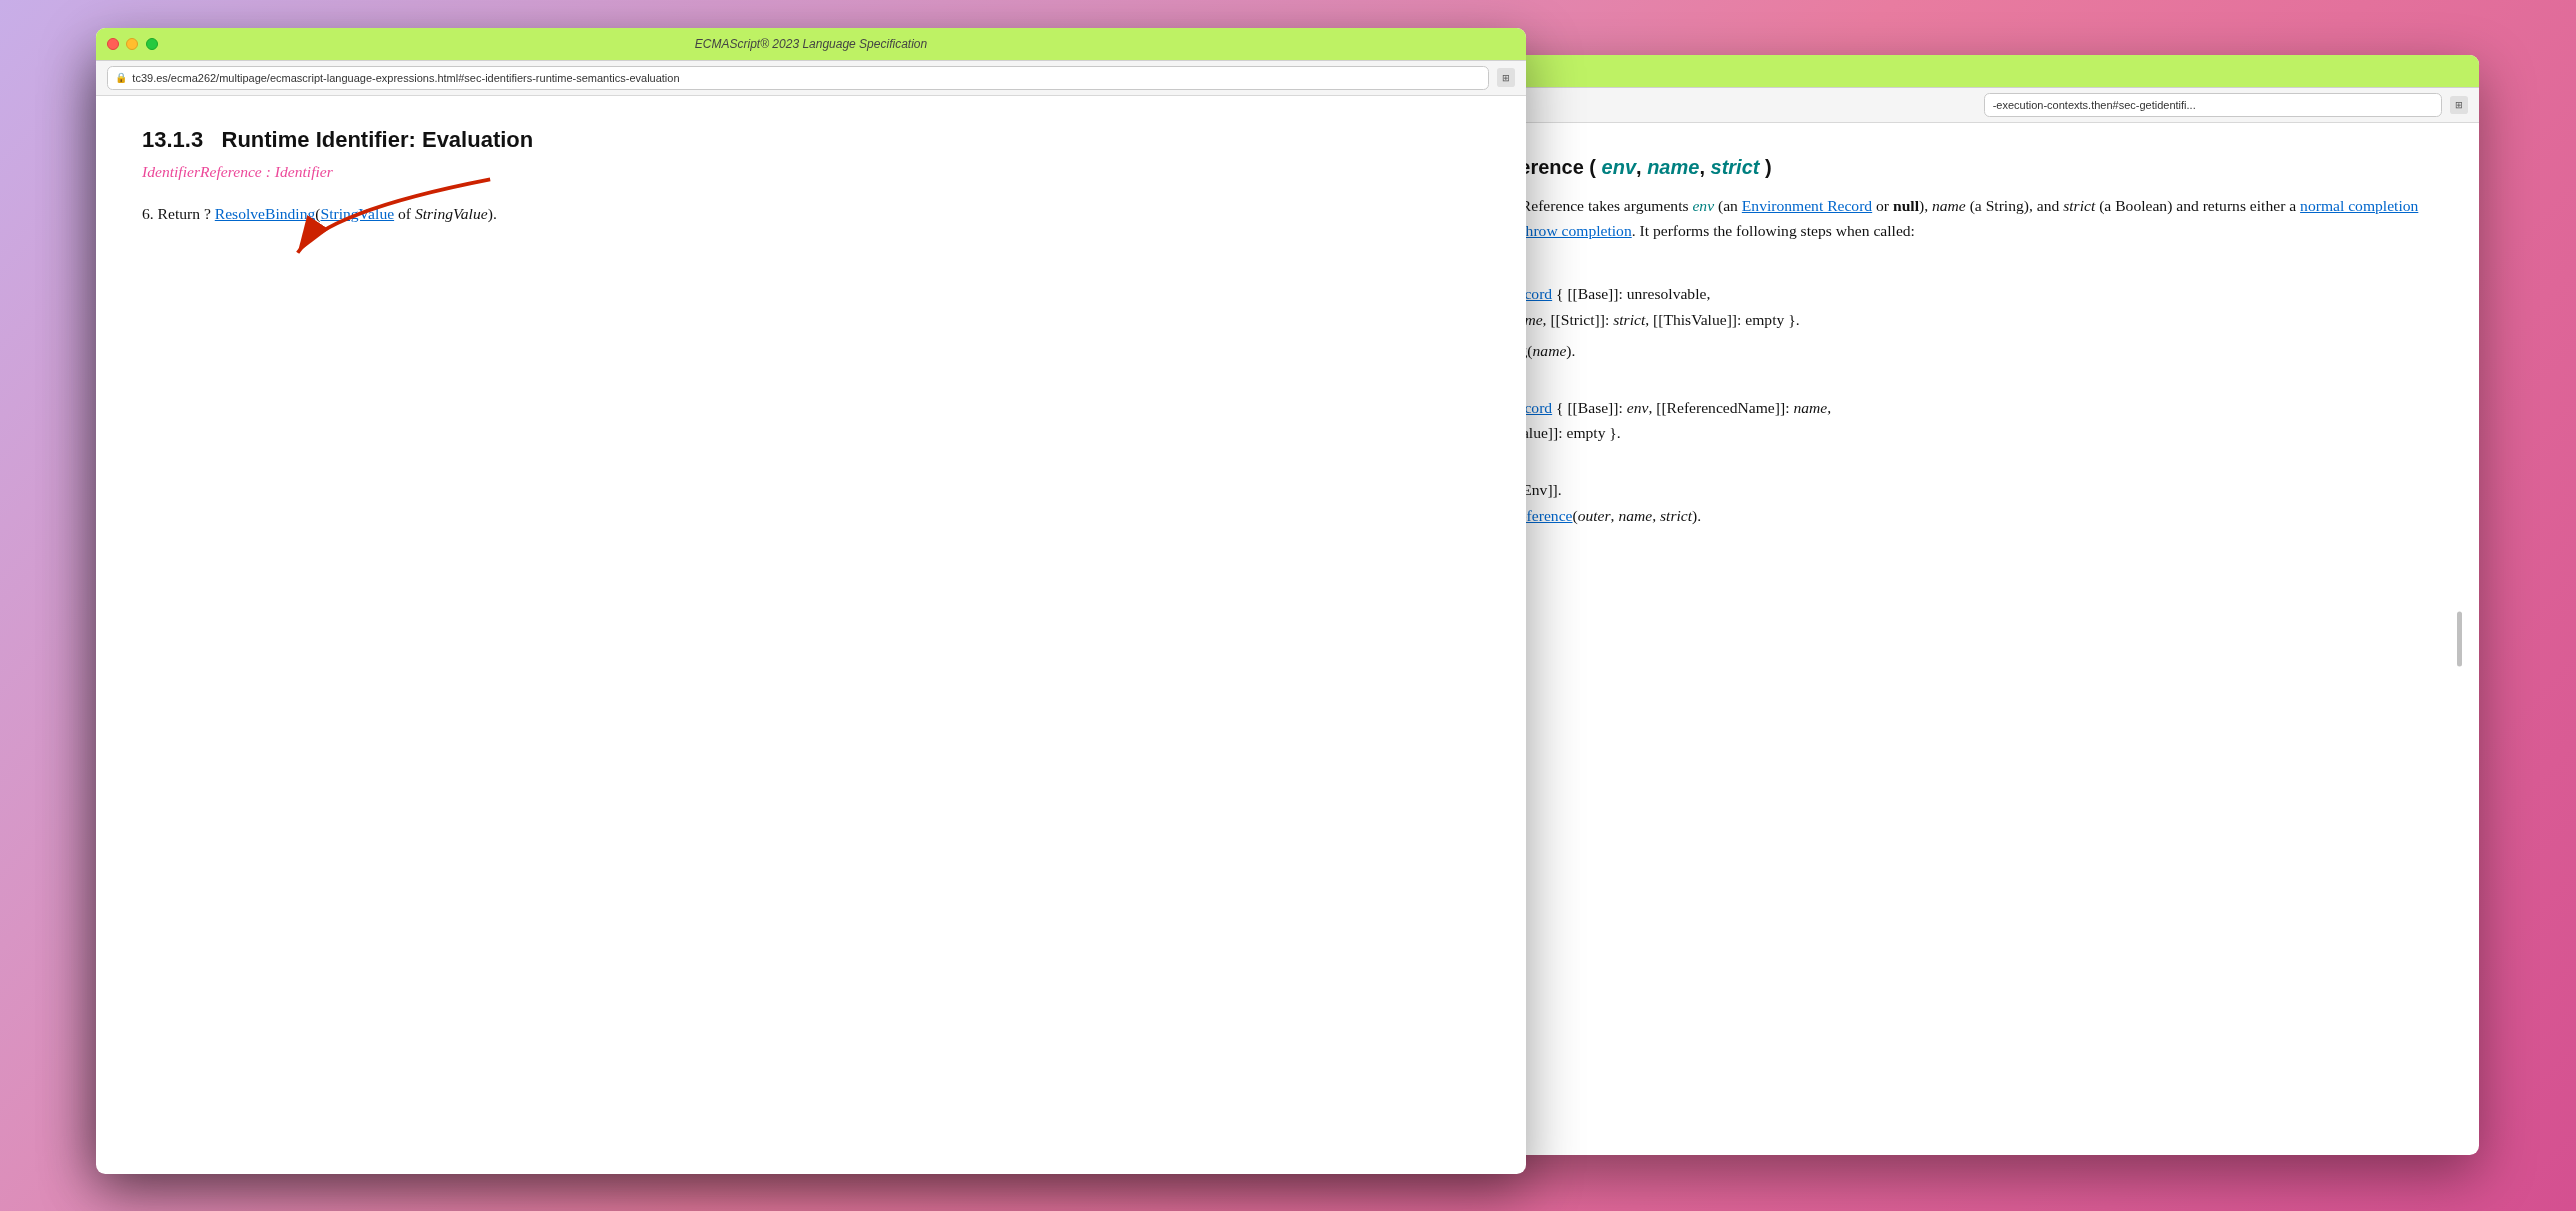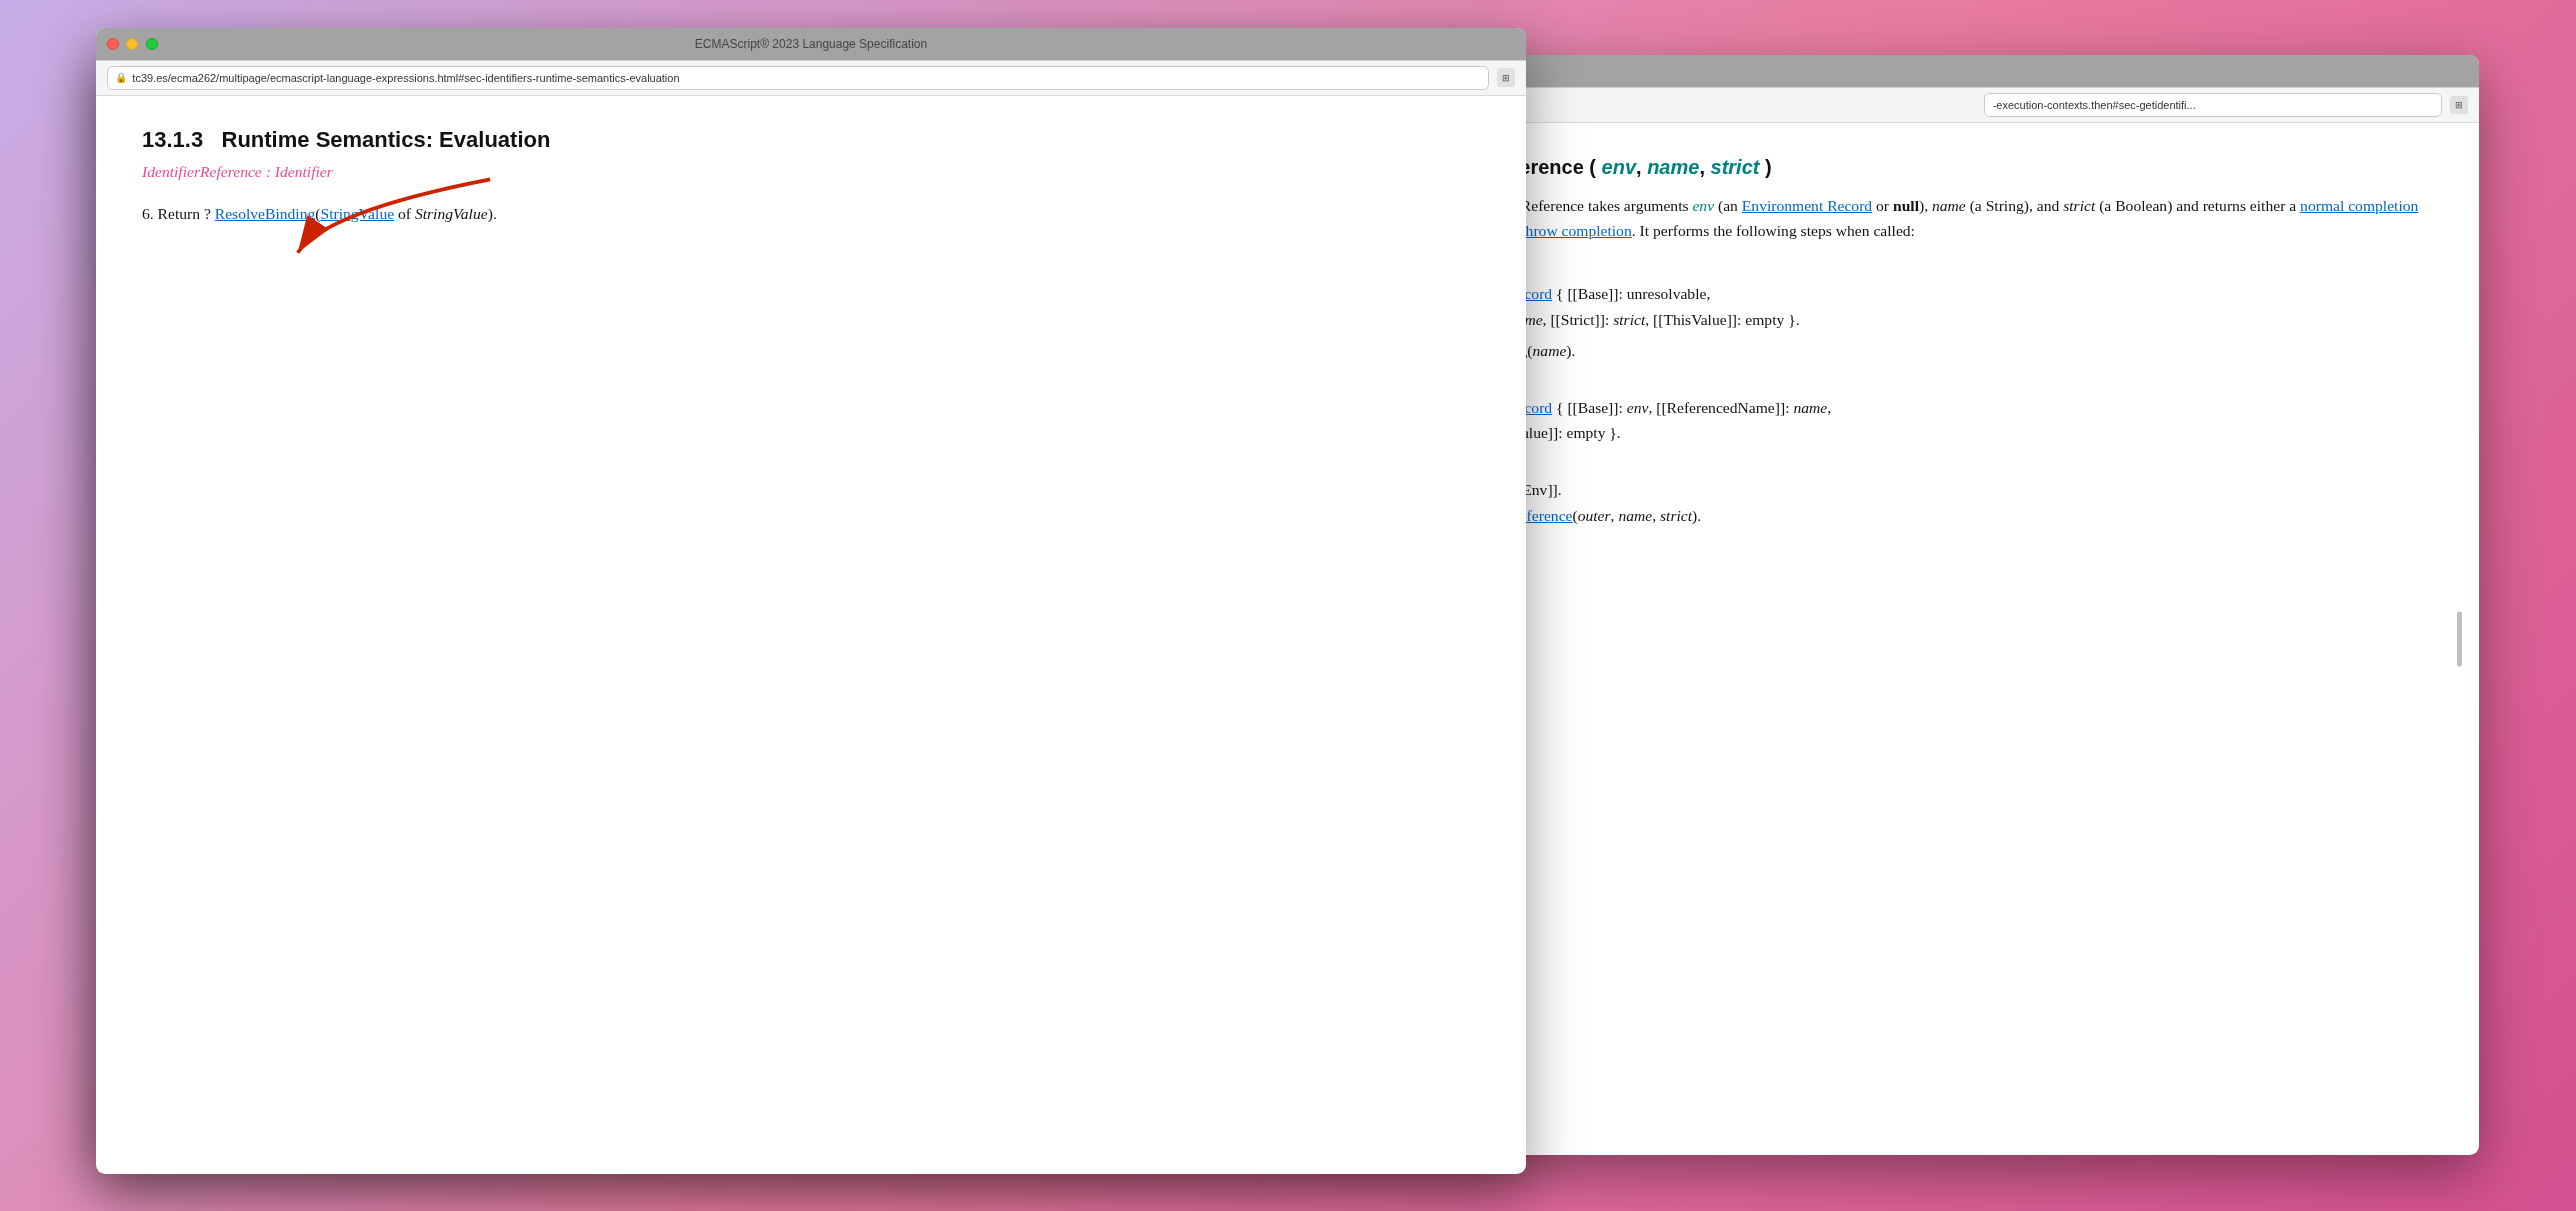--- a/index.html
+++ b/index.html
@@ -33,27 +33,28 @@
 
     .browser-window.front {
       width: 1430px;
       height: 1146px;
       top: 27.5px;
       left: 96px;
       z-index: 2;
     }
 
     .title-bar {
-      background: #a3a3a3;
+      background: #bef264;
       height: 33px;
       display: flex;
       align-items: center;
       padding: 16px 11px;
       border-bottom: 0.9px solid #d0d0d0;
       position: relative;
+      font-style: italic;
     }
 
     .traffic-lights {
       display: flex;
       gap: 7.3px;
       align-items: center;
     }
 
     .traffic-light {
       width: 12px;
@@ -208,21 +209,21 @@
   <div class="address-bar-row">
     <div class="address-bar">
       <span class="lock-icon">🔒</span>
       <span style="font-family: -apple-system, sans-serif; font-size: 11px; color: #333;">tc39.es/ecma262/multipage/ecmascript-language-expressions.html#sec-identifiers-runtime-semantics-evaluation</span>
     </div>
     <div class="translate-icon">⊞</div>
   </div>
   <div class="browser-content" style="padding: 26px 46px;">
     <div class="section-header">
       <span>13.1.3</span>&nbsp;&nbsp;
-      <span>Runtime Semantics: Evaluation</span>
+      <span>Runtime Identifier: Evaluation</span>
     </div>
     <div class="section-subtitle">IdentifierReference : Identifier</div>
     <div class="step-item">
       <span>6. Return ? </span><span class="link">ResolveBinding</span><span>(</span><span class="link">StringValue</span><span> of <em>StringValue</em>).</span>
     </div>
   </div>
 
   <svg class="arrow-overlay" viewBox="0 0 1560 1250">
     <defs>
       <marker id="arrowhead1" markerWidth="10" markerHeight="7" refX="10" refY="3.5" orient="auto">

